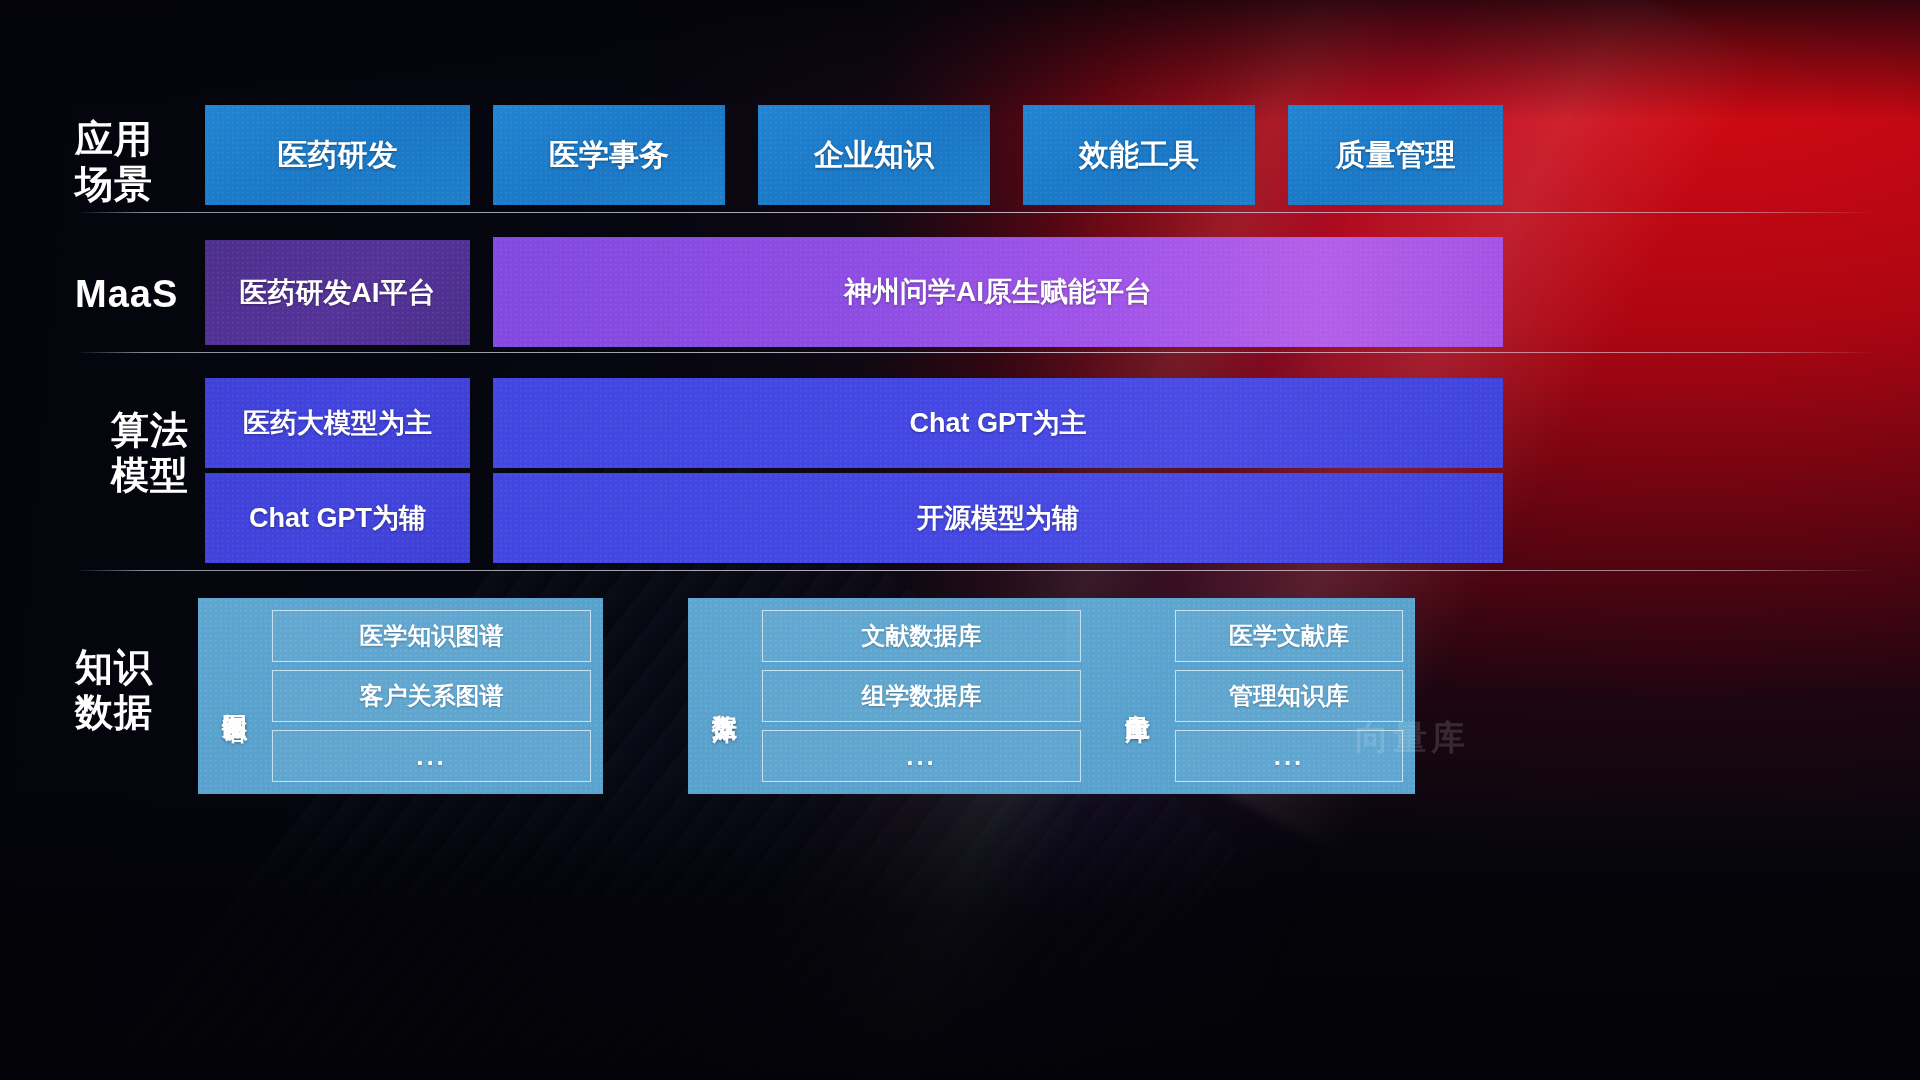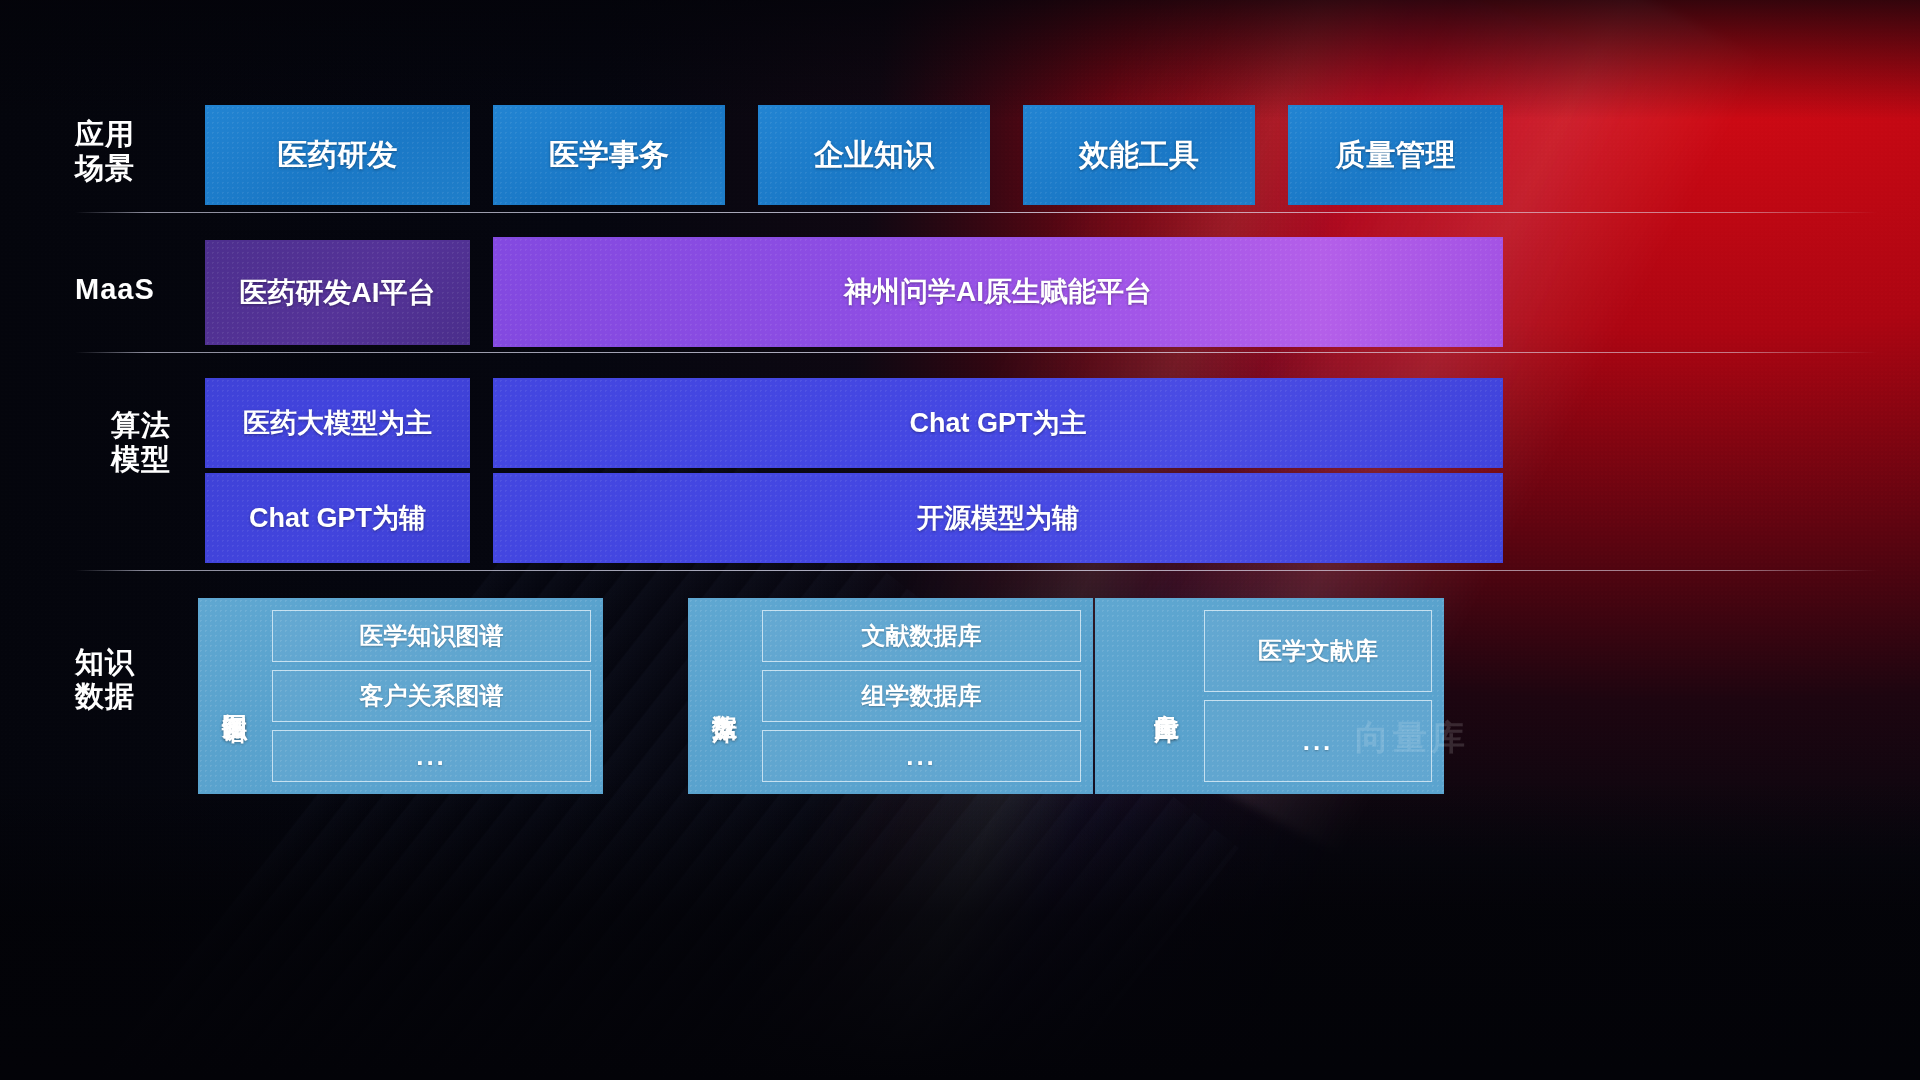--- a/index.html
+++ b/index.html
@@ -82,21 +82,21 @@
   
   #content {
     position: absolute; inset: 0;
   }
   .row-label {
     position: absolute;
     left: 75px;
     width: 150px;
     color: #ffffff;
     font-weight: 700;
-    font-size: 29px;
+    font-size: 38px;
     line-height: 1.18;
     letter-spacing: 1px;
     text-align: left;
     white-space: pre-line;
   }
   .divider {
     position: absolute;
     left: 75px;
     width: 1803px;
     height: 1px;
@@ -305,24 +305,25 @@
 
     <div class="kd-panel" style="left:688px; width:405px;">
       <div class="kd-side">数据库</div>
       <div class="kd-items">
         <div class="kd-item">文献数据库</div>
         <div class="kd-item">组学数据库</div>
         <div class="kd-item ellipsis">...</div>
       </div>
     </div>
 
-    <div class="kd-panel" style="left:1095px; width:349px;padding-left:35px;">
+    <div class="kd-panel" style="left:1066px; width:349px;padding-left:35px;">
       <div class="kd-side">向量库</div>
       <div class="kd-items">
         <div class="kd-item">医学文献库</div>
+        <div class="kd-item">管理知识库</div>
         <div class="kd-item ellipsis">...</div>
       </div>
     </div>
 
     <div class="watermark" style="left:1355px; top:715px;">向量库</div>
 
   </div>
 </div>
 
 </body></html>

